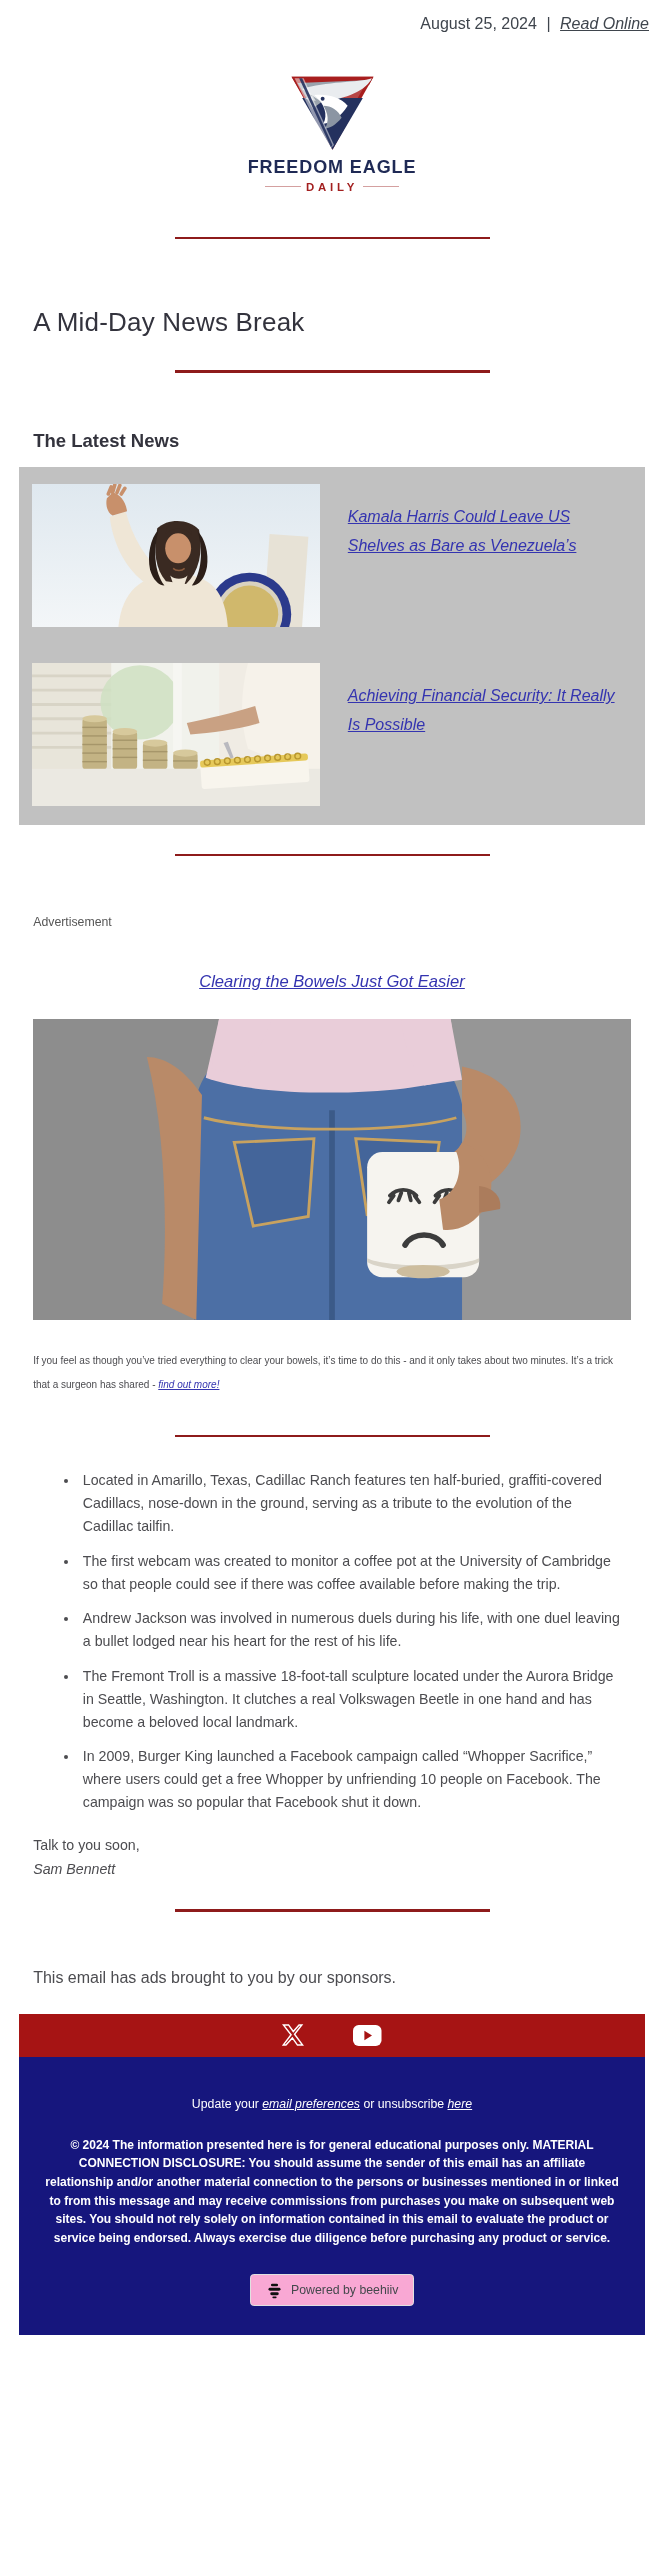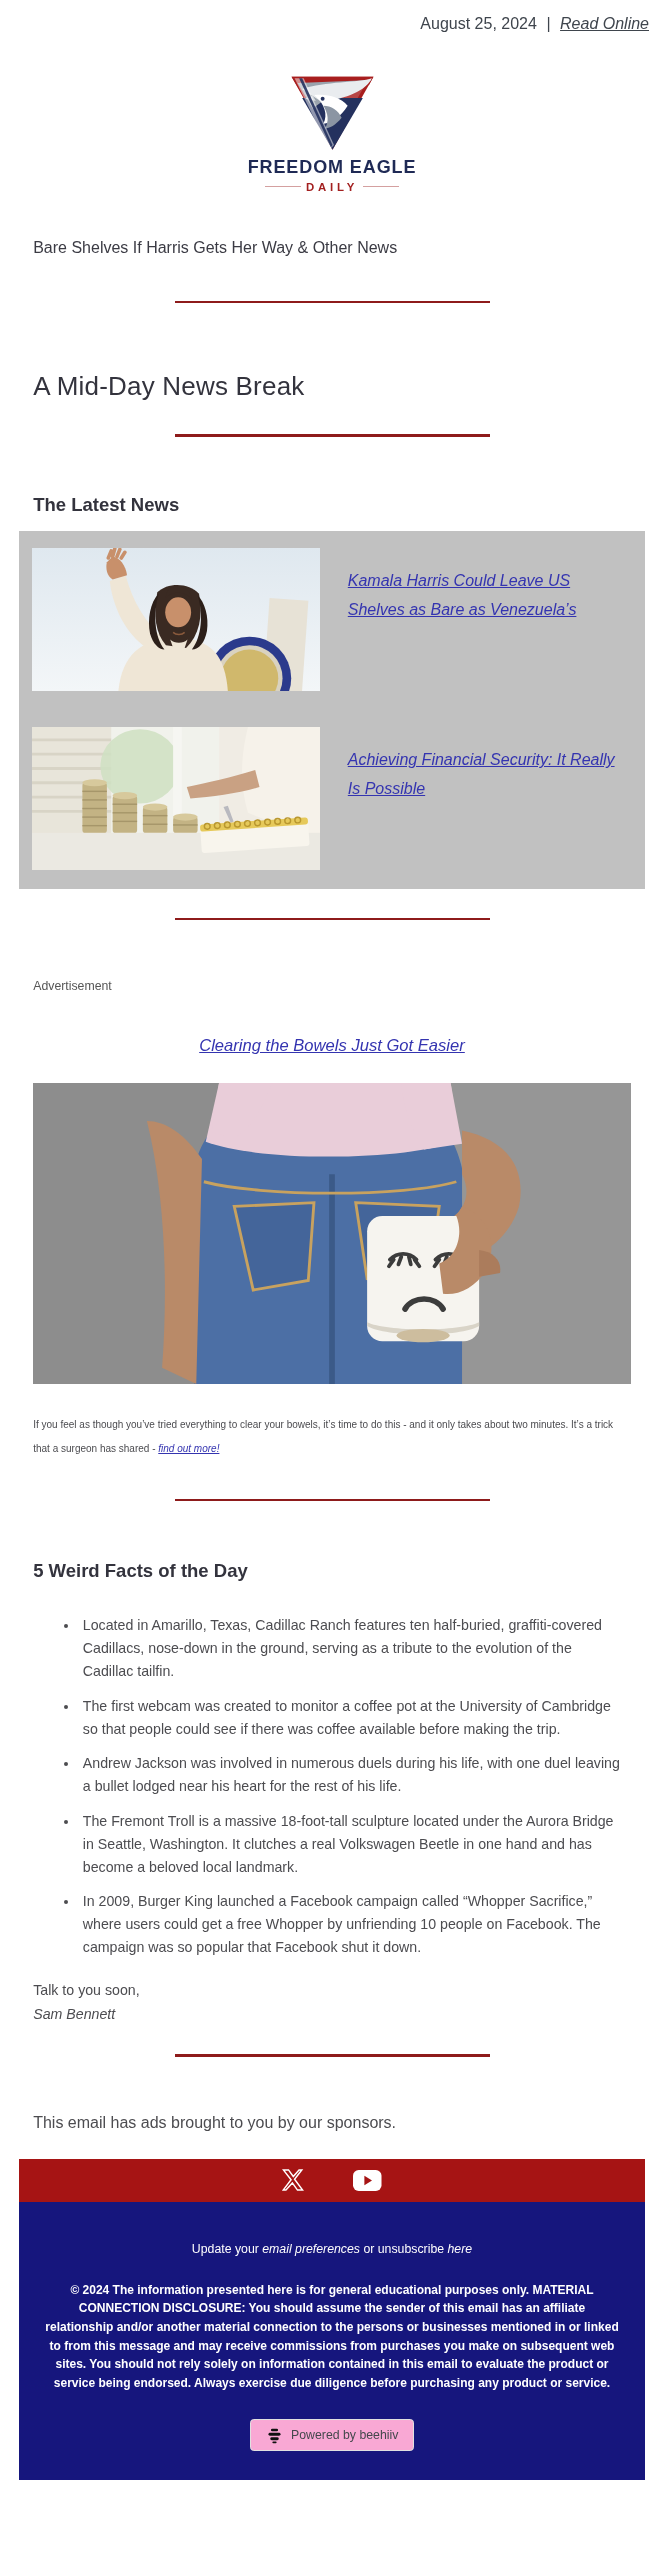--- a/index.html
+++ b/index.html
@@ -54,21 +54,21 @@
   .signoff{margin:19px 0 0 0;padding:0 14.2px;font-size:14.2px;line-height:24px;color:#4c4c50;}
   .signature{font-style:italic;}
 
   .sponsor-note{margin:57px 0 0 0;padding:0 14.2px;font-size:16px;color:#4c4c50;}
 
   
   .social-band{margin-top:26.6px;height:43px;background:#a61414;display:flex;align-items:center;justify-content:center;gap:49px;}
   .social-band svg{display:block;cursor:pointer;}
   .navyfoot{background:#16167d;color:#ffffff;text-align:center;padding:40px 25px 28.5px 25px;}
   .prefs{margin:0;font-size:12.3px;}
-  .prefs a{color:#ffffff;font-style:italic;cursor:pointer;}
+  .prefs a{color:#ffffff;font-style:italic;text-decoration:underline;cursor:pointer;}
   .disclosure{margin:25px auto 0 auto;max-width:575px;font-size:12px;font-weight:bold;line-height:1.55;}
   .address{margin:25px 0 0 0;font-size:12.3px;font-weight:bold;line-height:1.5;}
   .beehiiv-badge{display:inline-flex;align-items:center;gap:8.5px;margin-top:26.6px;background:#f9a8d4;border:0.9px solid #e0e0e0;border-radius:3.8px;padding:6.6px 15px;cursor:pointer;}
   .beehiiv-badge .btxt{font-size:12.3px;color:#44484c;}
   .bottom-gap{height:11.4px;background:#ffffff;}
 </style>
 </head>
 <body>
 
 <div class="page">
@@ -95,21 +95,20 @@
     <div class="logo-name">FREEDOM EAGLE</div>
     <div class="logo-daily">
       <span class="rule"></span>
         <span class="word">DAILY</span>
         <span class="rule"></span>
     </div>
   </div>
 
   <div class="container">
 
-    <div class="subject">Bare Shelves If Harris Gets Her Way &amp; Other News</div>
 
     <div class="redrule"></div>
 
     <h1 class="break-title">A Mid-Day News Break</h1>
 
     <div class="redrule r2"></div>
 
     <h2 class="sect">The Latest News</h2>
 
     <div class="newsbox">
@@ -249,21 +248,20 @@
       </g>
       <path d="M430,186 C450,196 462,212 458,232 C440,240 420,238 408,228 L416,196 Z" fill="#b98a68" opacity="0.0"></path>
       <path d="M452,130 C480,140 490,170 478,196 C466,216 448,224 432,222 L428,190 C446,184 454,160 446,140 Z" fill="#b98a68"></path>
       <path d="M470,176 C486,178 494,188 492,200 L470,204 Z" fill="#ab7c5c"></path>
     </svg>
 
     <p class="bodytext"><span>If you feel as though you’ve tried everything to clear your bowels, it’s time to do this - and it only takes about two minutes. It’s a trick that a surgeon has shared - </span><a class="inline-link">find out more!</a></p>
 
     <div class="redrule r4"></div>
 
-    <h2 class="sect facts">5 Weird Facts of the Day</h2>
 
 
     <ul class="factlist">
       <li>Located in Amarillo, Texas, Cadillac Ranch features ten half-buried, graffiti-covered Cadillacs, nose-down in the ground, serving as a tribute to the evolution of the Cadillac tailfin.</li>
       <li>The first webcam was created to monitor a coffee pot at the University of Cambridge so that people could see if there was coffee available before making the trip.</li>
       <li>Andrew Jackson was involved in numerous duels during his life, with one duel leaving a bullet lodged near his heart for the rest of his life.</li>
       <li>The Fremont Troll is a massive 18-foot-tall sculpture located under the Aurora Bridge in Seattle, Washington. It clutches a real Volkswagen Beetle in one hand and has become a beloved local landmark.</li>
       <li>In 2009, Burger King launched a Facebook campaign called “Whopper Sacrifice,” where users could get a free Whopper by unfriending 10 people on Facebook. The campaign was so popular that Facebook shut it down.</li>
     </ul>
 

